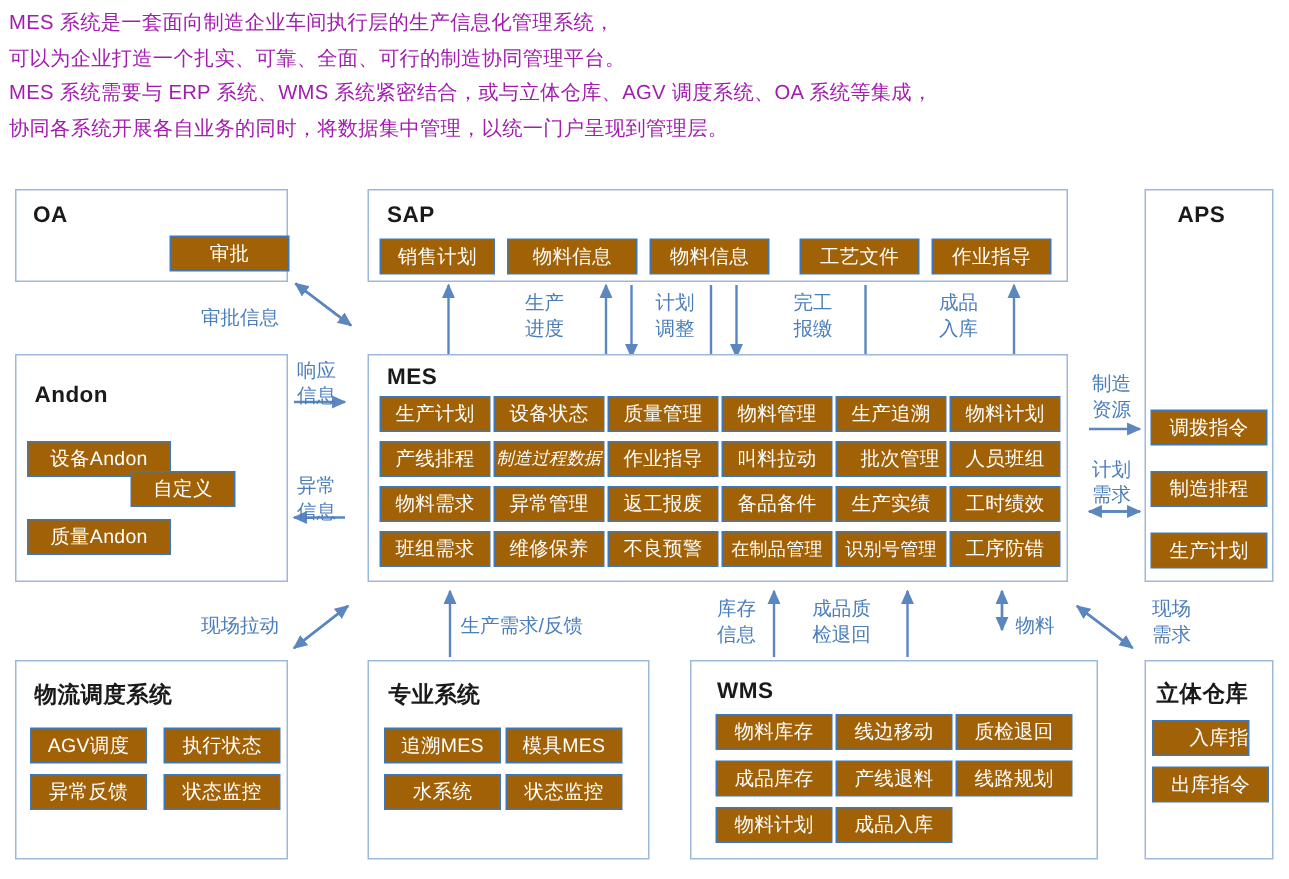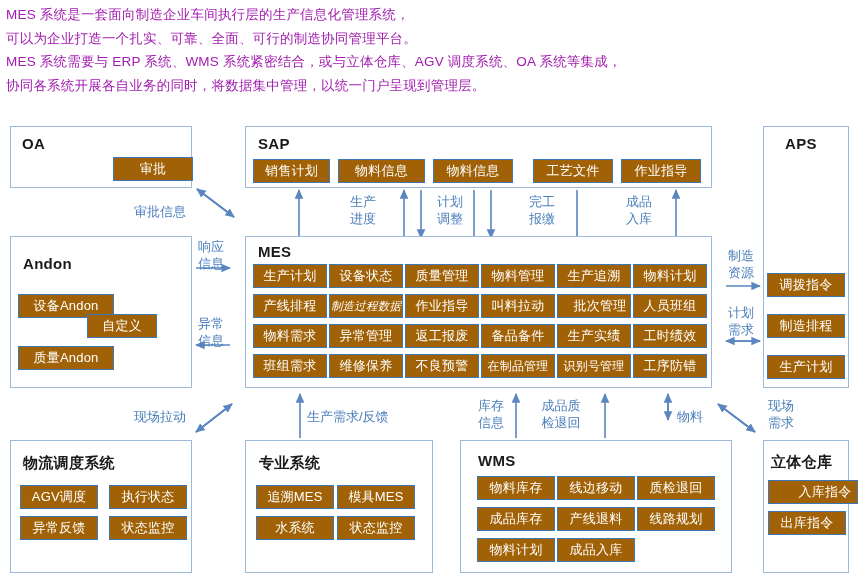--- a/index.html
+++ b/index.html
@@ -187,21 +187,21 @@
     <div class="tag" style="left:177px;top:36px;width:76px;">质检退回</div>
     <div class="tag" style="left:17px;top:67px;width:76px;">成品库存</div>
     <div class="tag" style="left:97px;top:67px;width:76px;">产线退料</div>
     <div class="tag" style="left:177px;top:67px;width:76px;">线路规划</div>
     <div class="tag" style="left:17px;top:98px;width:76px;">物料计划</div>
     <div class="tag" style="left:97px;top:98px;width:76px;">成品入库</div>
   </div>
 
   <div class="box" style="left:763px;top:440px;width:86px;height:133px;">
     <div class="title" style="left:7px;top:12px;">立体仓库</div>
-    <div class="tag" style="left:5px;top:40px;width:88px;padding-left:24px;">入库指令</div>
+    <div class="tag" style="left:5px;top:40px;width:63px;padding-left:24px;">入库指令</div>
     <div class="tag" style="left:5px;top:71px;width:76px;">出库指令</div>
   </div>
 
   <div class="conn" style="left:134px;top:203px;">审批信息</div>
 
   <div class="conn two" style="left:193px;top:238px;width:36px;">
     <div>响应</div>
     <div>信息</div>
   </div>
 

